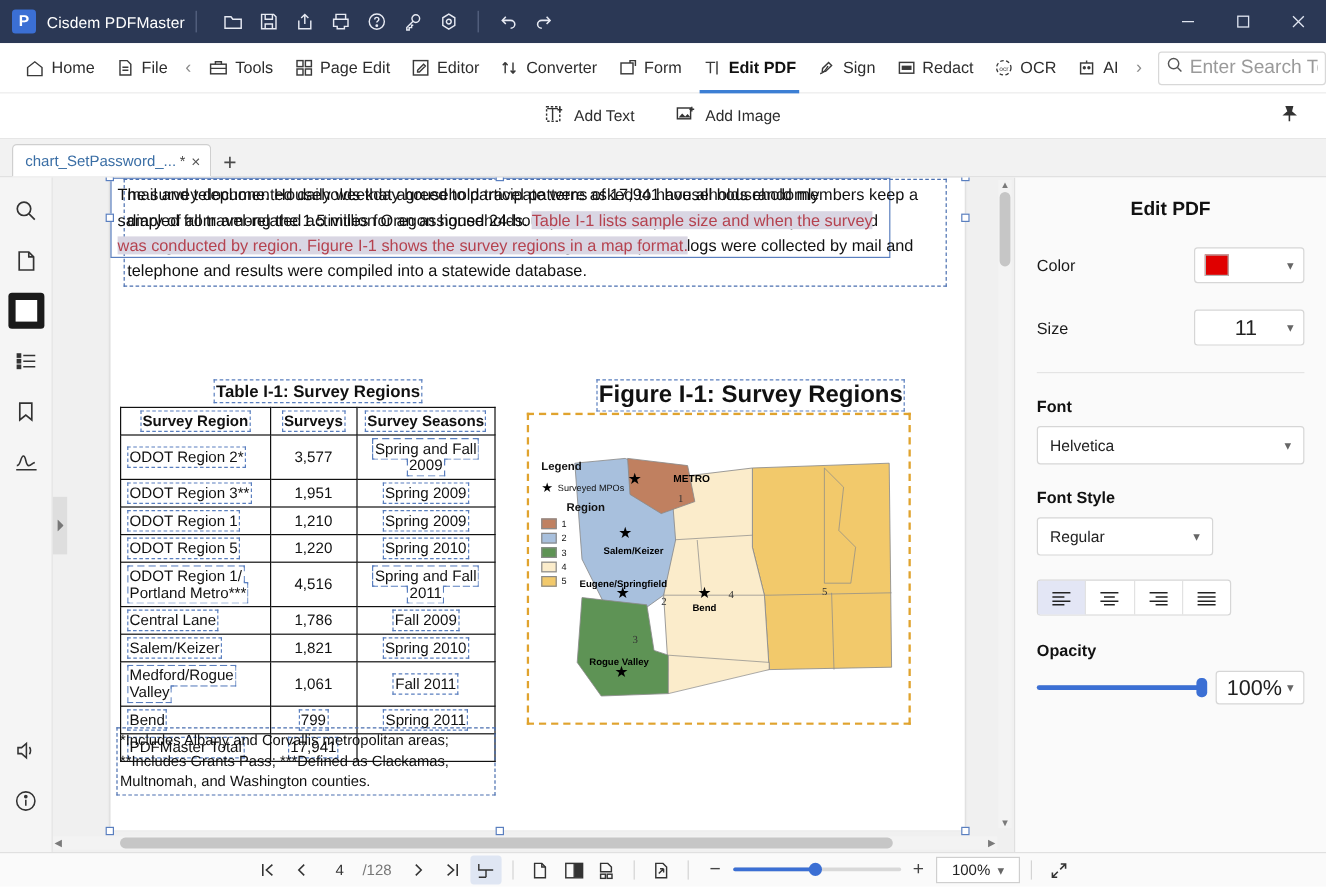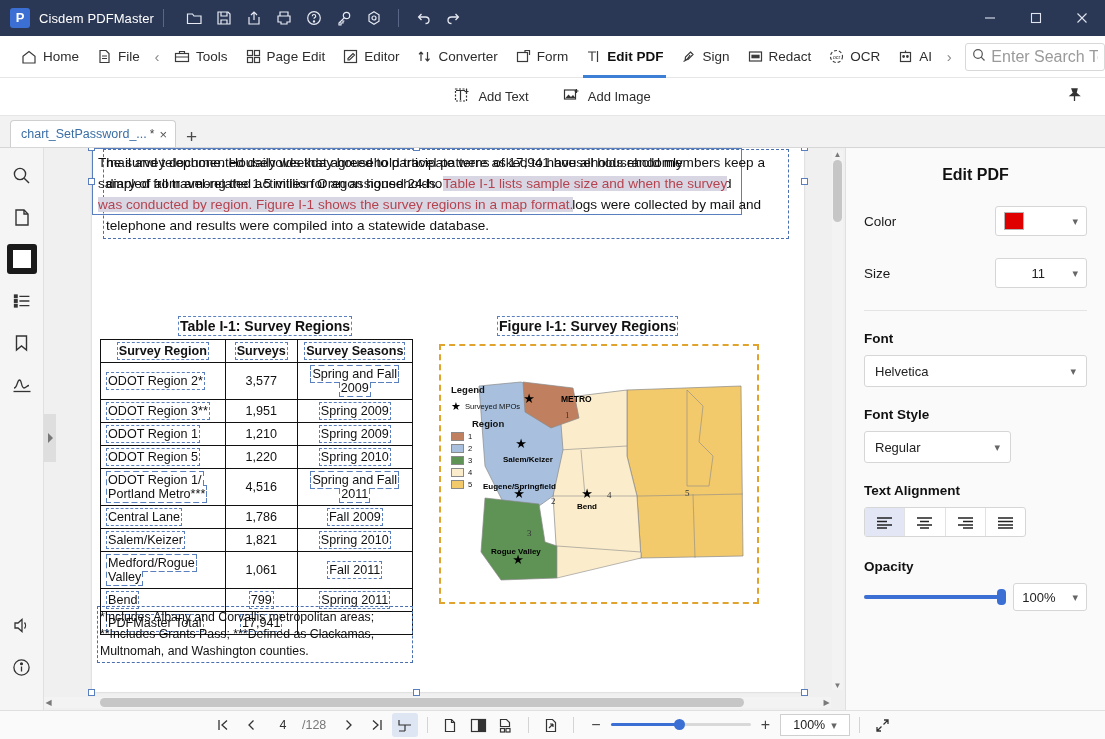--- a/index.html
+++ b/index.html
@@ -180,21 +180,21 @@
   .tbl-cap {
     position: absolute; font-size: 14px; font-weight: bold; color: #111;
   }
   .dash-in { outline: 1.2px dashed #5a7fbf; outline-offset: 1px; }
 
   .footnote {
     position: absolute; font-size: 12.3px; line-height: 17px; color: #111;
   }
 
   
-  .fig-cap { position: absolute; font-size: 14px; font-weight: bold; color: #111; }
+  .fig-cap { position: absolute; font-size: 20px; font-weight: bold; color: #111; }
   .fig-frame {
     position: absolute; border: 2px dashed #e0a32e; background: #fff;
   }
   .legend-ttl { font-size: 9.5px; font-weight: bold; color: #111; }
   .legend-txt { font-size: 7.6px; color: #111; line-height: 9px; }
   .legend-sw { width: 13px; height: 9px; border: .6px solid #8a8a8a; }
 
   
   .panel {
     width: 260px; background: #fafafa; border-left: 1px solid #e0e0e0;
@@ -208,21 +208,21 @@
     display: flex; align-items: center; justify-content: space-between;
     margin-bottom: 22px;
   }
   .plabel { font-size: 13.5px; color: #1a1a1a; }
   .pctl {
     width: 92px; height: 30px; border: 1px solid #d6d6d6; background: #fff;
     border-radius: 3px; display: flex; align-items: center;
     justify-content: space-between; padding: 0 8px; cursor: pointer;
   }
   .swatch { width: 20px; height: 18px; border: 1px solid #b5b5b5; }
-  .pctl .val { font-size: 13px; color: #222; }
+  .pctl .val { font-size: 18px; color: #222; }
   .chev { color: #666; font-size: 11px; }
   .pdivider { height: 1px; background: #e4e4e4; margin: 4px 0 20px 0; }
   .psec-label { font-size: 13.5px; font-weight: bold; color: #111; margin-bottom: 9px; }
   .pselect {
     width: 100%; height: 32px; border: 1px solid #d6d6d6; background: #fff;
     border-radius: 3px; display: flex; align-items: center;
     justify-content: space-between; padding: 0 10px; cursor: pointer;
     margin-bottom: 20px;
   }
   .pselect.narrow { width: 147px; }
@@ -792,21 +792,20 @@
       <span class="val">Helvetica</span>
       <span class="chev">▾</span>
     </div>
 
     <div class="psec-label">Font Style</div>
     <div class="pselect narrow">
       <span class="val">Regular</span>
       <span class="chev">▾</span>
     </div>
 
-    <div class="psec-label">Text Alignment</div>
     <div class="align-group">
       <div class="align-btn active">
         <svg width="17" height="13" viewBox="0 0 17 13" stroke="#222" stroke-width="1.3">
             <path d="M1 2h15M1 5.5h10M1 9h15M1 12h10"></path>
           </svg>
       </div>
       <div class="align-btn">
         <svg width="17" height="13" viewBox="0 0 17 13" stroke="#222" stroke-width="1.3">
             <path d="M1 2h15M4 5.5h9M1 9h15M4 12h9"></path>
           </svg>

